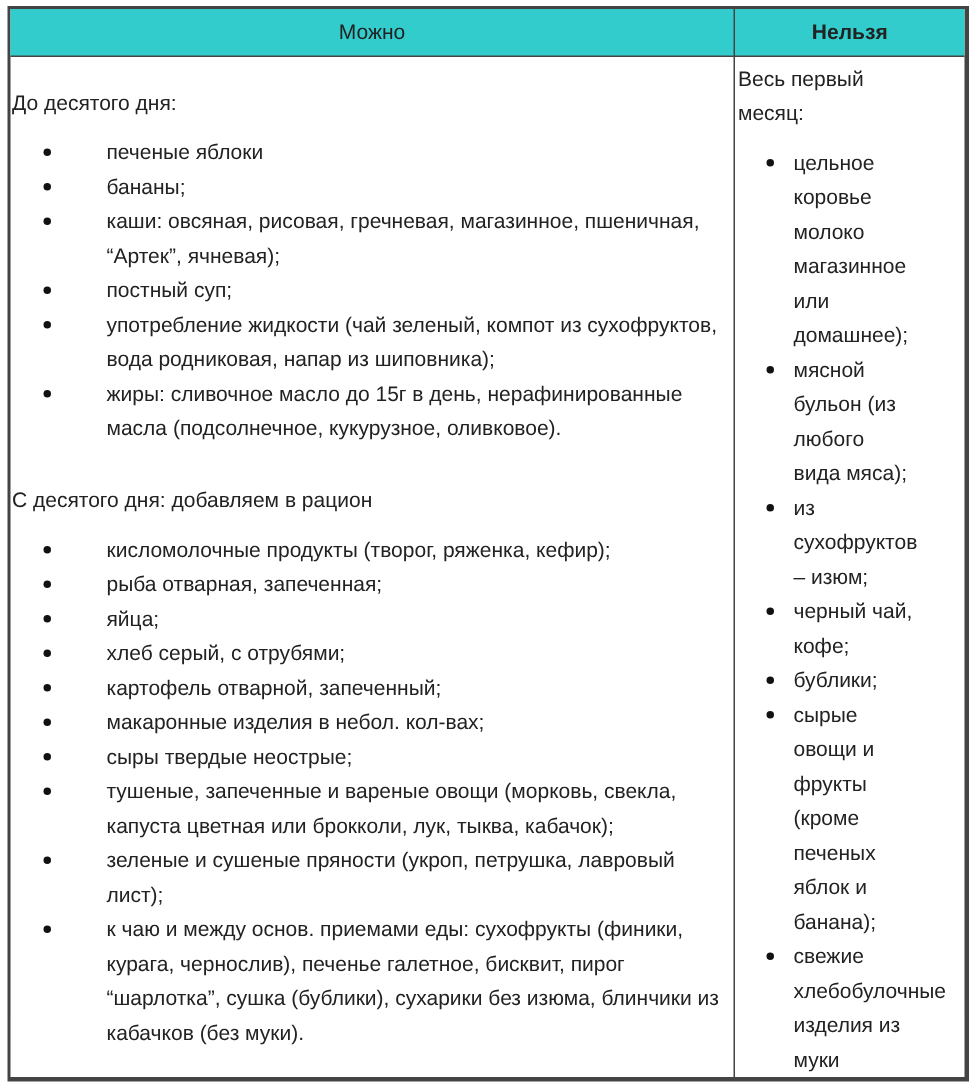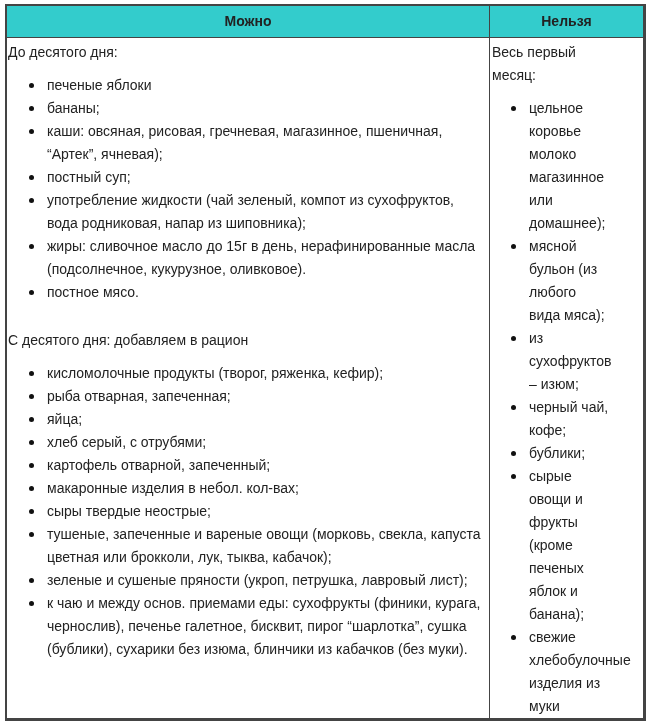--- a/index.html
+++ b/index.html
@@ -6,29 +6,29 @@
   body { width: 650px; height: 725px; position: relative; overflow: hidden;
          font-family: "Liberation Sans", sans-serif; color: #222; }
   .tbl {
     position: absolute; left: 5px; top: 4px; width: 636px; height: 712px;
     border: 2px solid #444; border-right-width: 3px; border-bottom-width: 3px;
     box-sizing: content-box;
   }
   .hdr { position: absolute; left: 0; top: 0; right: 0; height: 31px;
          background: #33cccc; border-bottom: 1px solid #444; }
   .hdr .h1 { position: absolute; left: 0; top: 0; width: 482px; height: 31px;
-             line-height: 31px; text-align: center; font-weight: bold; font-size: 14px; color: #222; }
+             line-height: 31px; text-align: center; font-weight: normal; font-size: 14px; color: #222; }
   .hdr .h2 { position: absolute; left: 483px; top: 0; right: 0; height: 16px;
              line-height: 31px; text-align: center; font-weight: bold; font-size: 14px; color: #222; }
   .vline { position: absolute; left: 482px; top: 0; bottom: 0; width: 1px; background: #444; }
-  .col1 { position: absolute; left: 0; top: 32px; width: 480px; font-size: 14px; line-height: 23px; }
+  .col1 { position: absolute; left: 0; top: 48px; width: 480px; font-size: 14px; line-height: 23px; }
   .col2 { position: absolute; left: 484px; top: 32px; width: 120px; font-size: 14px; line-height: 23px; }
   .intro { padding-left: 1px; margin-top: 3px; }
   ul { margin: 10px 0 0 0; padding: 0; list-style: none; }
-  li { position: relative; padding-left: 40px; }
+  li { position: relative; padding-left: 64px; }
   li::before { content: ""; position: absolute; left: 22px; top: 9px; width: 5px; height: 5px;
                border-radius: 50%; background: #111; }
   .col1 .intro2 { margin-top: 25px; }
   .col2 li { padding-left: 38px; }
   .col2 li::before { left: 20px; }
 </style>
 </head>
 <body>
 
 <div class="tbl">
@@ -40,21 +40,20 @@
 
   <div class="col1">
     <div class="intro">До десятого дня:</div>
     <ul>
       <li>печеные яблоки</li>
       <li>бананы;</li>
       <li>каши: овсяная, рисовая, гречневая, магазинное, пшеничная, “Артек”, ячневая);</li>
       <li>постный суп;</li>
       <li>употребление жидкости (чай зеленый, компот из сухофруктов, вода родниковая, напар из шиповника);</li>
       <li>жиры: сливочное масло до 15г в день, нерафинированные масла (подсолнечное, кукурузное, оливковое).</li>
-      <li>постное мясо.</li>
     </ul>
     <div class="intro intro2">С десятого дня: добавляем в рацион</div>
     <ul>
       <li>кисломолочные продукты (творог, ряженка, кефир);</li>
       <li>рыба отварная, запеченная;</li>
       <li>яйца;</li>
       <li>хлеб серый, с отрубями;</li>
       <li>картофель отварной, запеченный;</li>
       <li>макаронные изделия в небол. кол-вах;</li>
       <li>сыры твердые неострые;</li>

